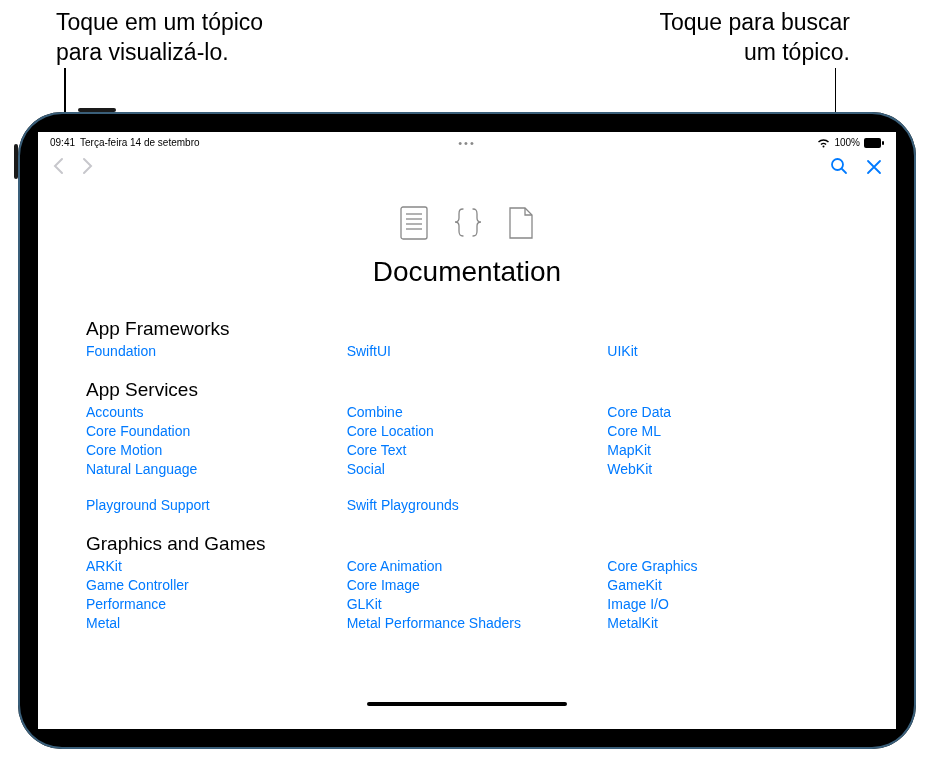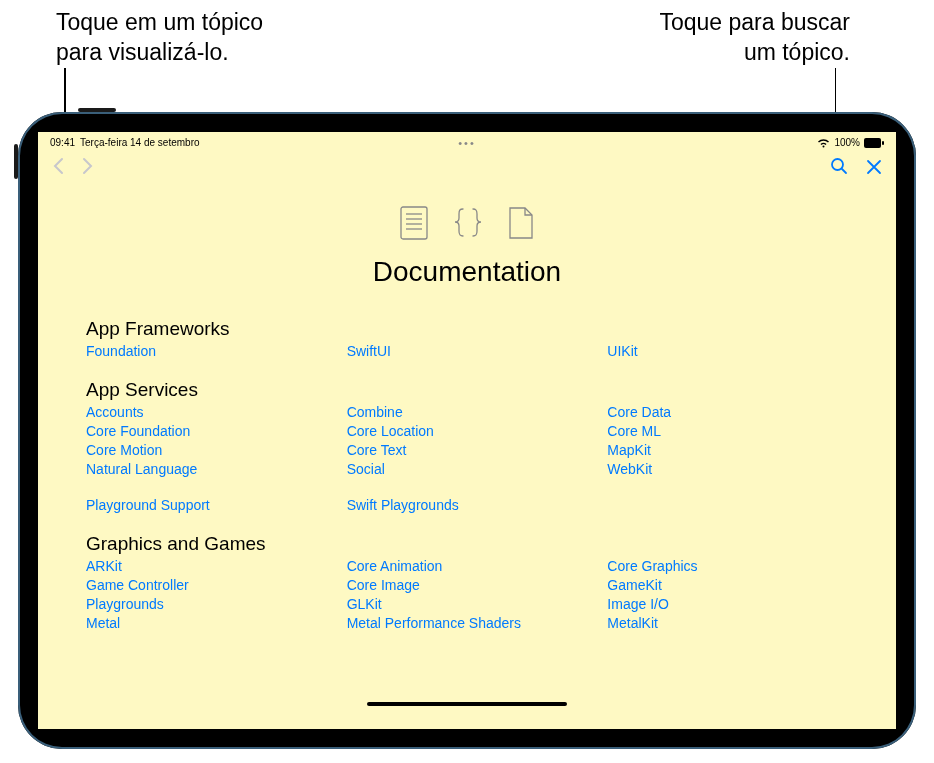--- a/index.html
+++ b/index.html
@@ -40,21 +40,21 @@
       width: 898px;
       height: 637px;
       background: #000;
       border-radius: 44px;
       padding: 20px;
       box-shadow: 0 0 0 2px #3a5f7a inset;
     }
     .ipad-screen {
       width: 100%;
       height: 100%;
-      background: #fef9c3;
+      background: #ffffff;
       border-radius: 0;
       overflow: hidden;
       position: relative;
     }
     .status-bar {
       display: flex;
       justify-content: space-between;
       align-items: center;
       padding: 3px 12px 0;
       font-size: 10px;
@@ -262,21 +262,21 @@
           </div>
           <div class="section">
             <div class="section-header">Graphics and Games</div>
             <div class="link-grid">
               <div class="link-item">ARKit</div>
               <div class="link-item">Core Animation</div>
               <div class="link-item">Core Graphics</div>
               <div class="link-item">Game Controller</div>
               <div class="link-item">Core Image</div>
               <div class="link-item">GameKit</div>
-              <div class="link-item">Playgrounds</div>
+              <div class="link-item">Performance</div>
               <div class="link-item">GLKit</div>
               <div class="link-item">Image I/O</div>
               <div class="link-item">Metal</div>
               <div class="link-item">Metal Performance Shaders</div>
               <div class="link-item">MetalKit</div>
             </div>
           </div>
         </div>
     </div>
 

